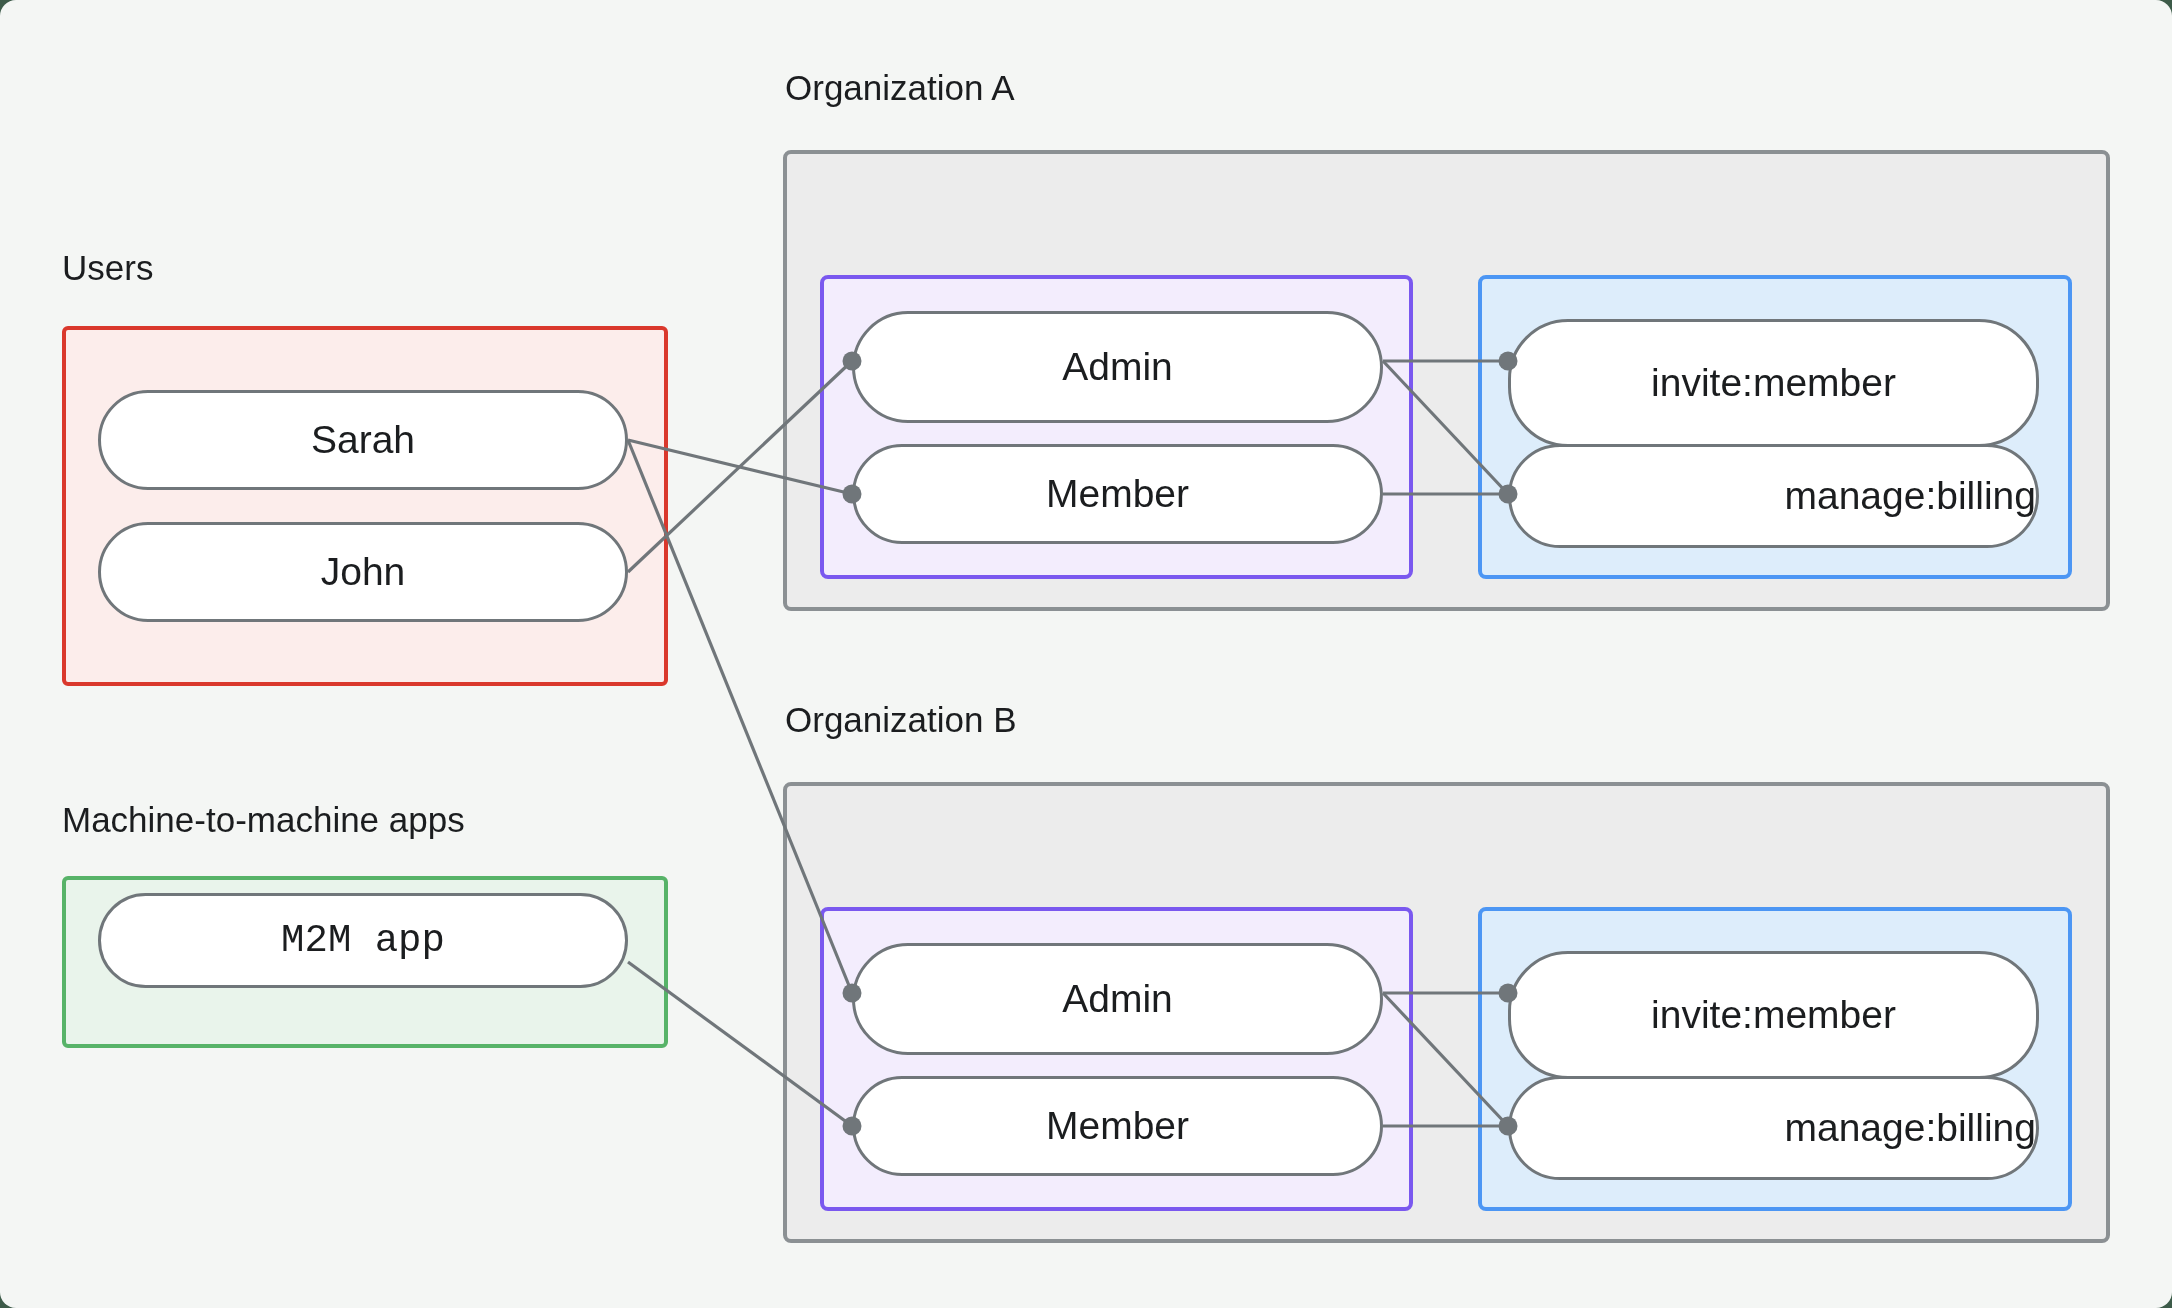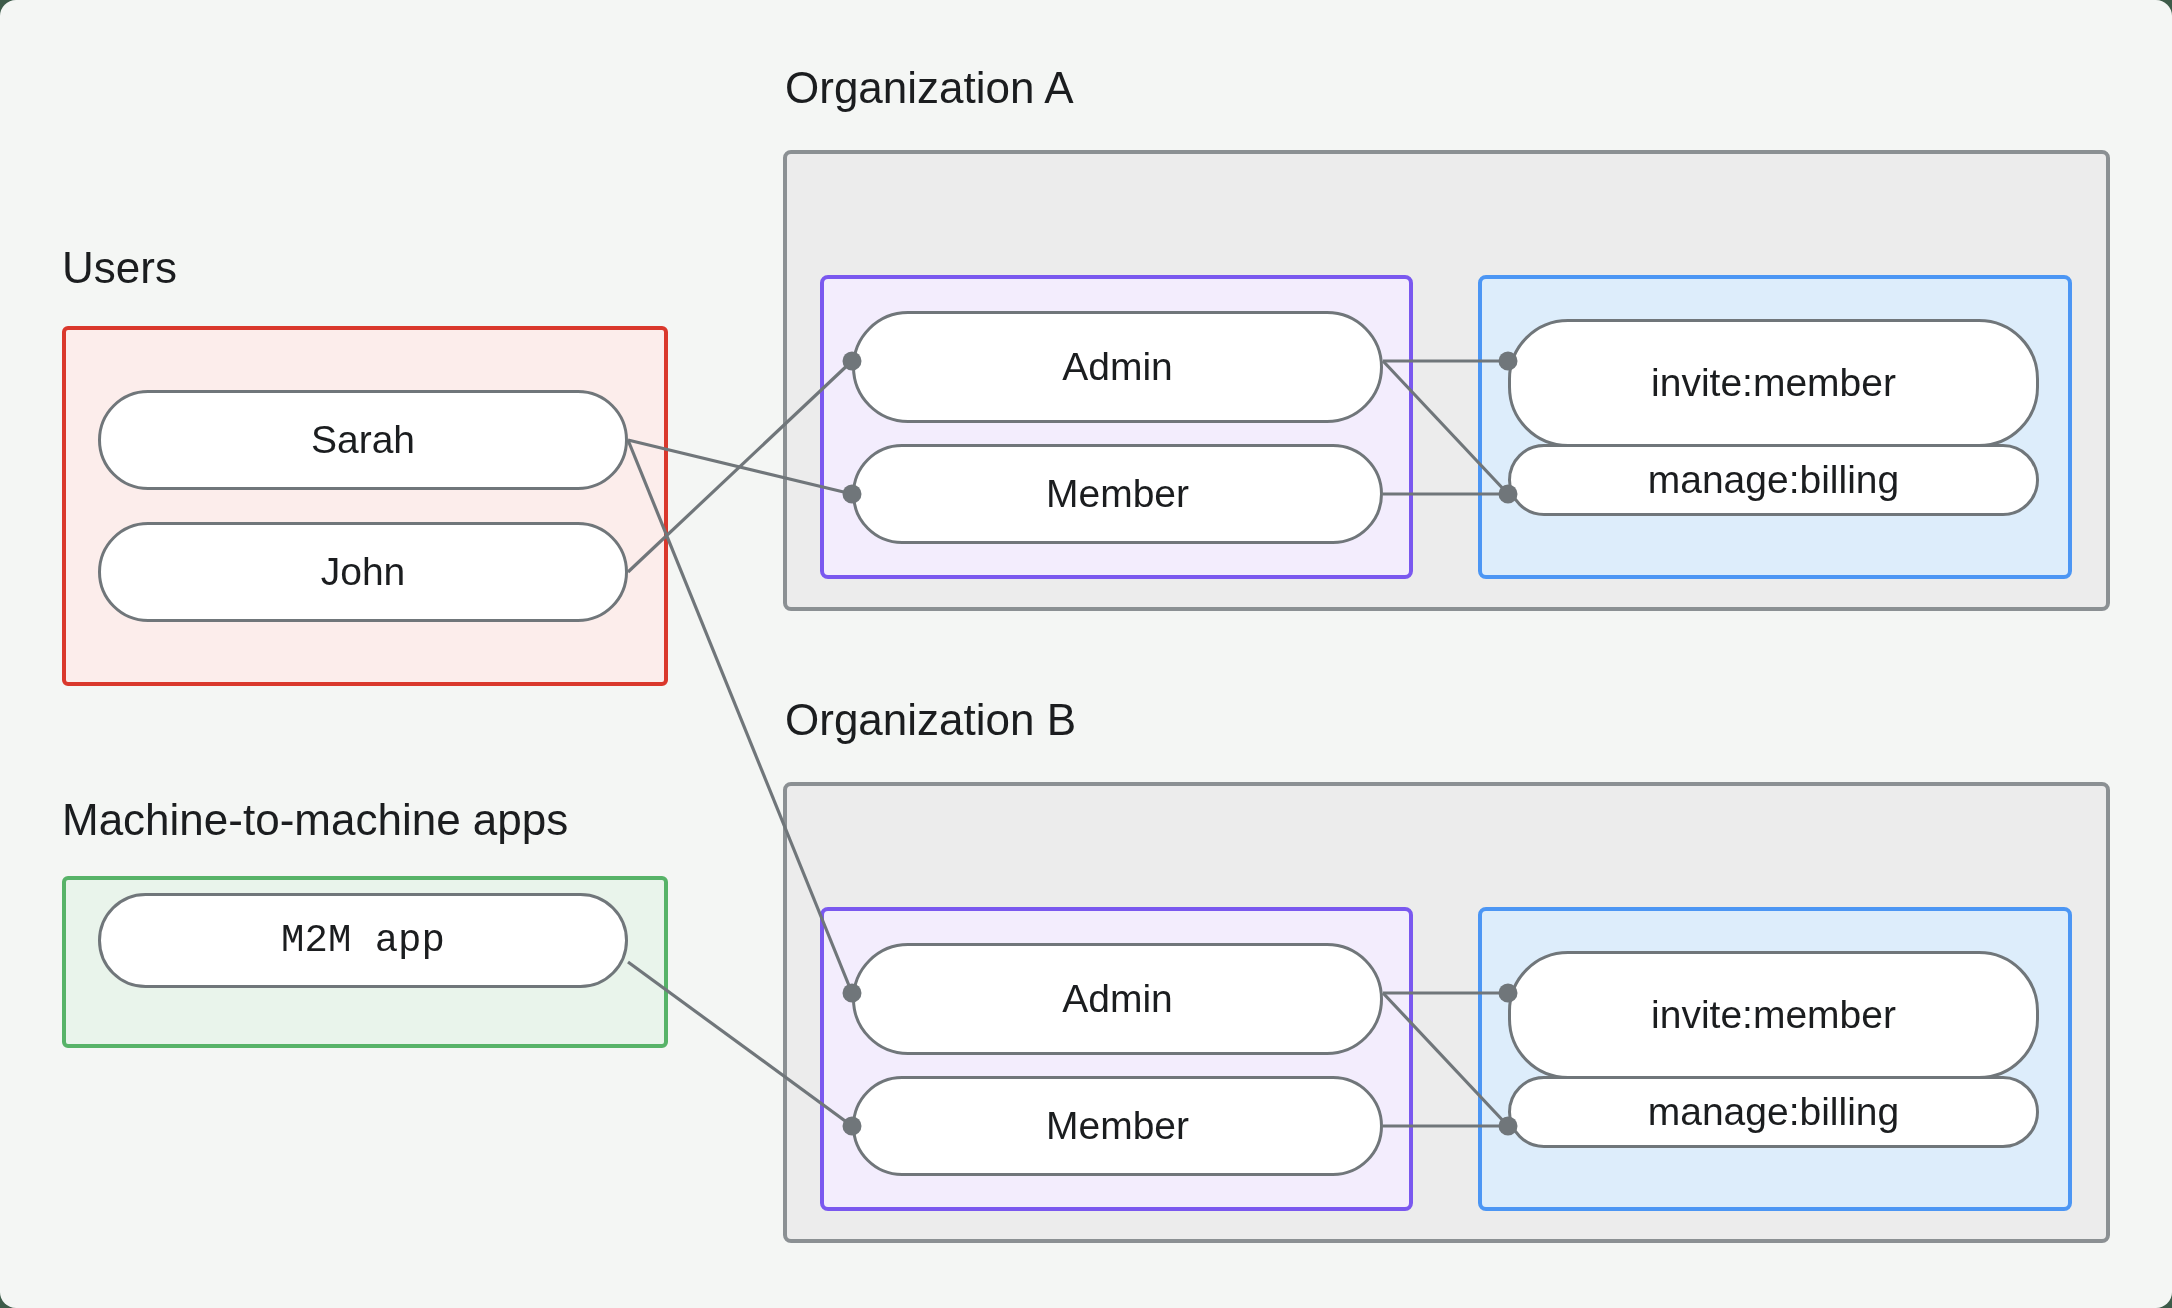--- a/index.html
+++ b/index.html
@@ -1,20 +1,20 @@
 <!DOCTYPE html>
 <html style="--outside: #3d5b49; --panel-bg: #f4f6f4; --text: #1b1d1f; --stroke-gray: #70767a; --node-fill: #ffffff; --org-border: #8b9093; --org-fill: #ececec; --users-border: #da382c; --users-fill: #fcedeb; --m2m-border: #57b368; --m2m-fill: #e9f4eb; --roles-border: #7a58ef; --roles-fill: #f3edfd; --permissions-border: #4c96f4; --permissions-fill: #ddedfb;"><head>
 <meta charset="utf-8">
 <style>
   html,body{margin:0;padding:0;background:var(--outside,#3d5b49);}
   body{width:2172px;height:1308px;font-family:"Liberation Sans","DejaVu Sans",sans-serif;}
   #panel{position:relative;width:2172px;height:1308px;background:var(--panel-bg,#f4f6f4);
          border-radius:16px;overflow:hidden;}
   .abs{position:absolute;box-sizing:border-box;}
-  .heading{font-size:44px;font-weight:500;color:var(--text,#1b1d1f);line-height:44px;letter-spacing:0;text-align:right;}
+  .heading{font-size:35px;font-weight:500;color:var(--text,#1b1d1f);line-height:44px;letter-spacing:0;text-align:right;}
   .pill{display:flex;align-items:center;justify-content:center;background:var(--node-fill,#fff);
         border:3px solid var(--stroke-gray,#70767a);border-radius:60px;
         font-size:39px;color:var(--text,#1b1d1f);z-index:2;}
   .groupbox{border-radius:6px;z-index:1;}
   
   #users-label{left:62px;top:246px;}
   #users-box{left:62px;top:326px;width:606px;height:360px;
              background:var(--users-fill,#fcedeb);border:4px solid var(--users-border,#da382c);}
   #node-sarah{left:98px;top:390px;width:530px;height:100px;}
   #node-john{left:98px;top:522px;width:530px;height:100px;}
@@ -31,21 +31,21 @@
            border:4px solid var(--org-border,#8b9093);border-radius:8px;z-index:1;}
   .roles-label{left:37px;top:134px;}
   .perms-label{left:717px;top:134px;}
   .roles-box{left:37px;top:209px;width:593px;height:304px;background:var(--roles-fill,#f3edfd);
              border:4px solid var(--roles-border,#7a58ef);border-radius:8px;z-index:1;}
   .perms-box{left:695px;top:209px;width:594px;height:304px;background:var(--permissions-fill,#ddedfb);
              border:4px solid var(--permissions-border,#4c96f4);border-radius:8px;z-index:1;}
   .role-pill-1{left:69px;top:245px;width:531px;height:112px;}
   .role-pill-2{left:69px;top:378px;width:531px;height:100px;}
   .perm-pill-1{left:725px;top:245px;width:531px;height:128px;margin-top:8px;}
-  .perm-pill-2{left:725px;top:378px;width:531px;height:72px;}
+  .perm-pill-2{left:725px;top:378px;width:531px;height:104px;justify-content:flex-end;}
   #wires{position:absolute;left:0;top:0;width:2172px;height:1308px;z-index:3;pointer-events:none;}
 </style>
 </head>
 <body>
 
 <div id="panel">
 
   <svg id="wires" viewBox="0 0 2172 1308" xmlns="http://www.w3.org/2000/svg">
       <line x1="628" y1="440" x2="852" y2="494" stroke="#70767a" stroke-width="3.2"></line>
       <line x1="628" y1="572" x2="852" y2="361" stroke="#70767a" stroke-width="3.2"></line>

